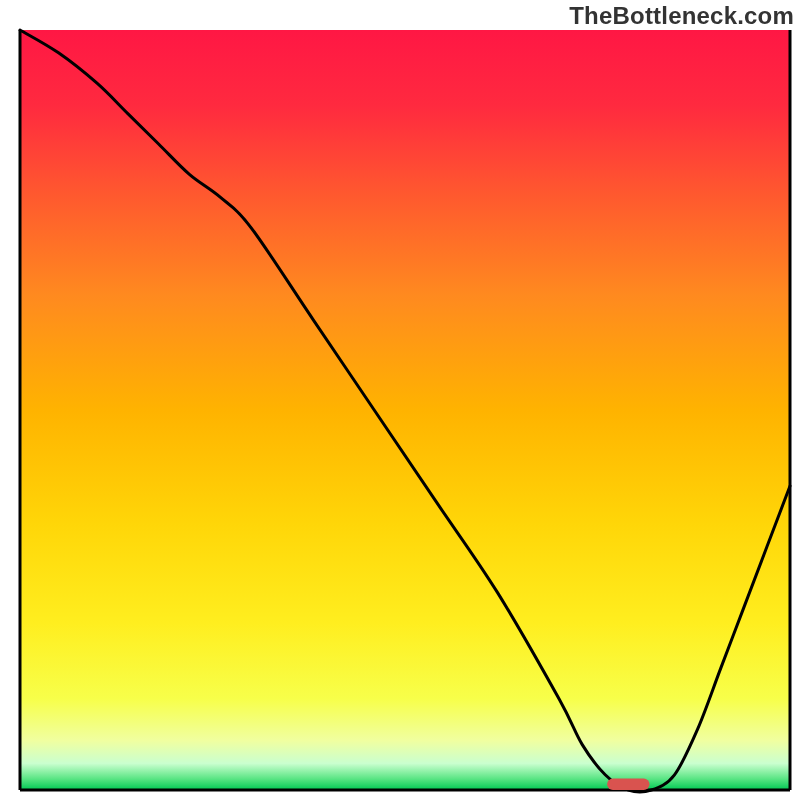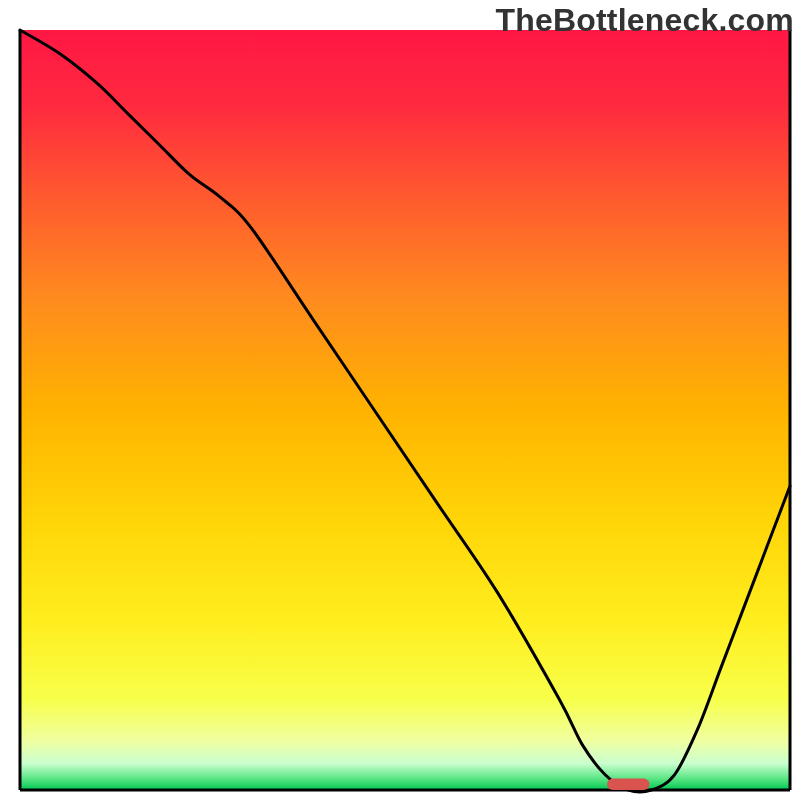--- a/index.html
+++ b/index.html
@@ -12,21 +12,21 @@
   }
   .container {
     position: relative;
     width: 800px;
     height: 800px;
   }
   .watermark {
     position: absolute;
     top: 2px;
     right: 6px;
-    font-size: 32px;
+    font-size: 24px;
     font-weight: 600;
     color: #333333;
     letter-spacing: 0.2px;
   }
   svg {
     display: block;
   }
 </style>
 </head>
 <body>

